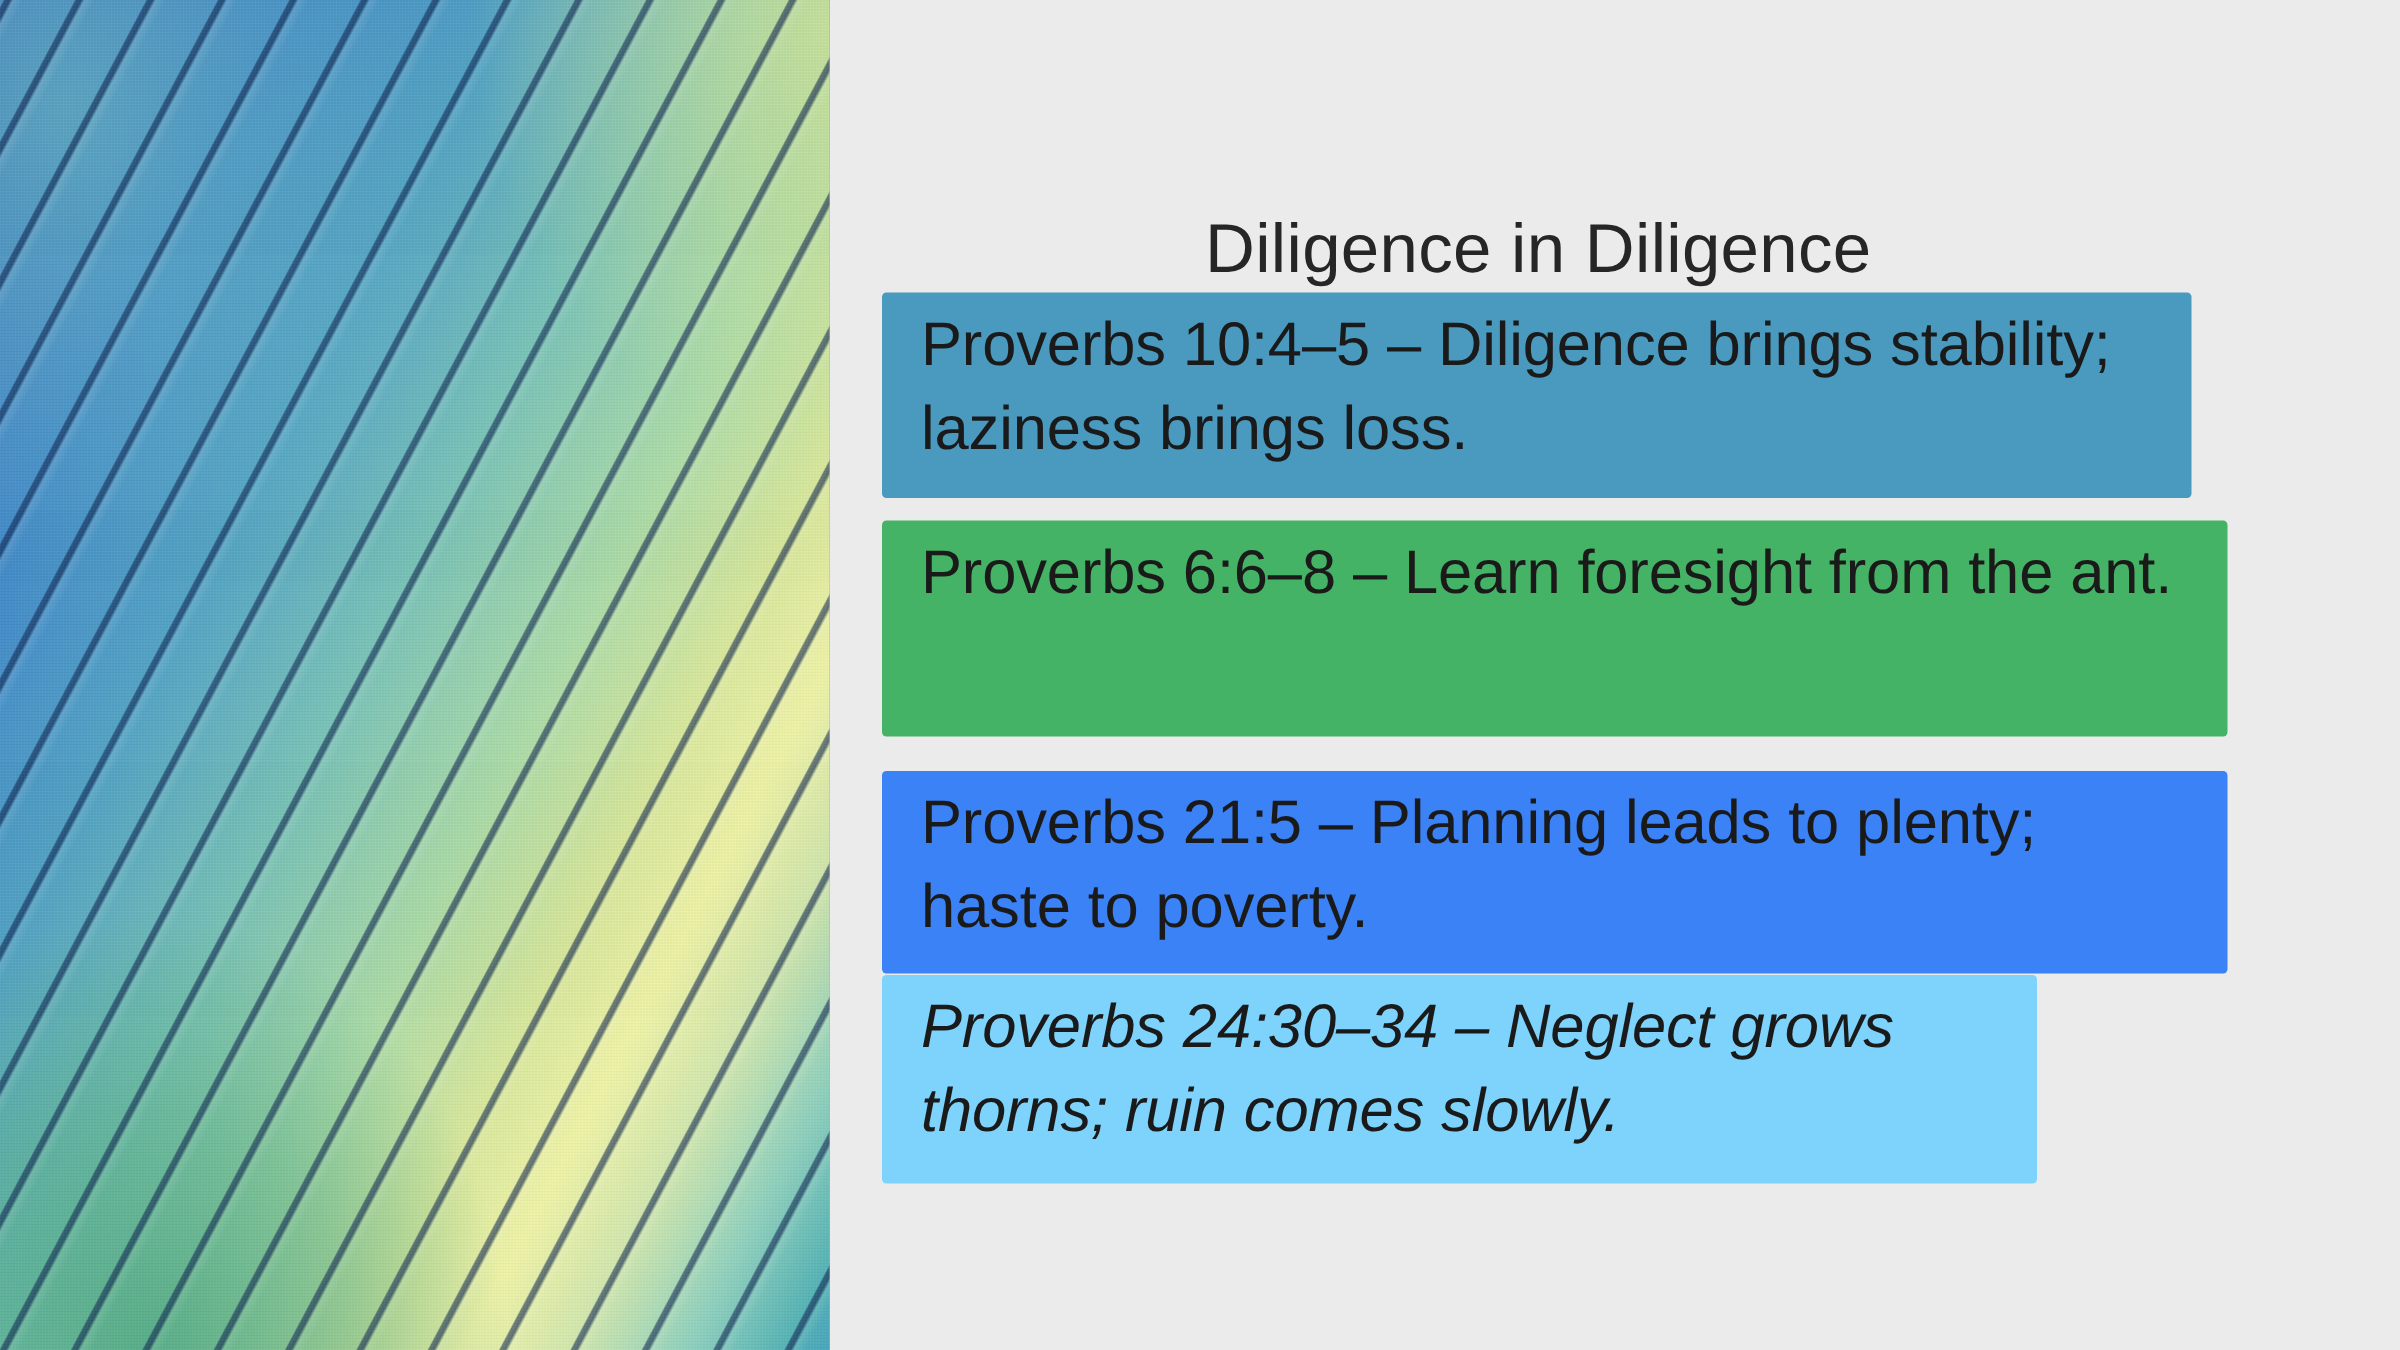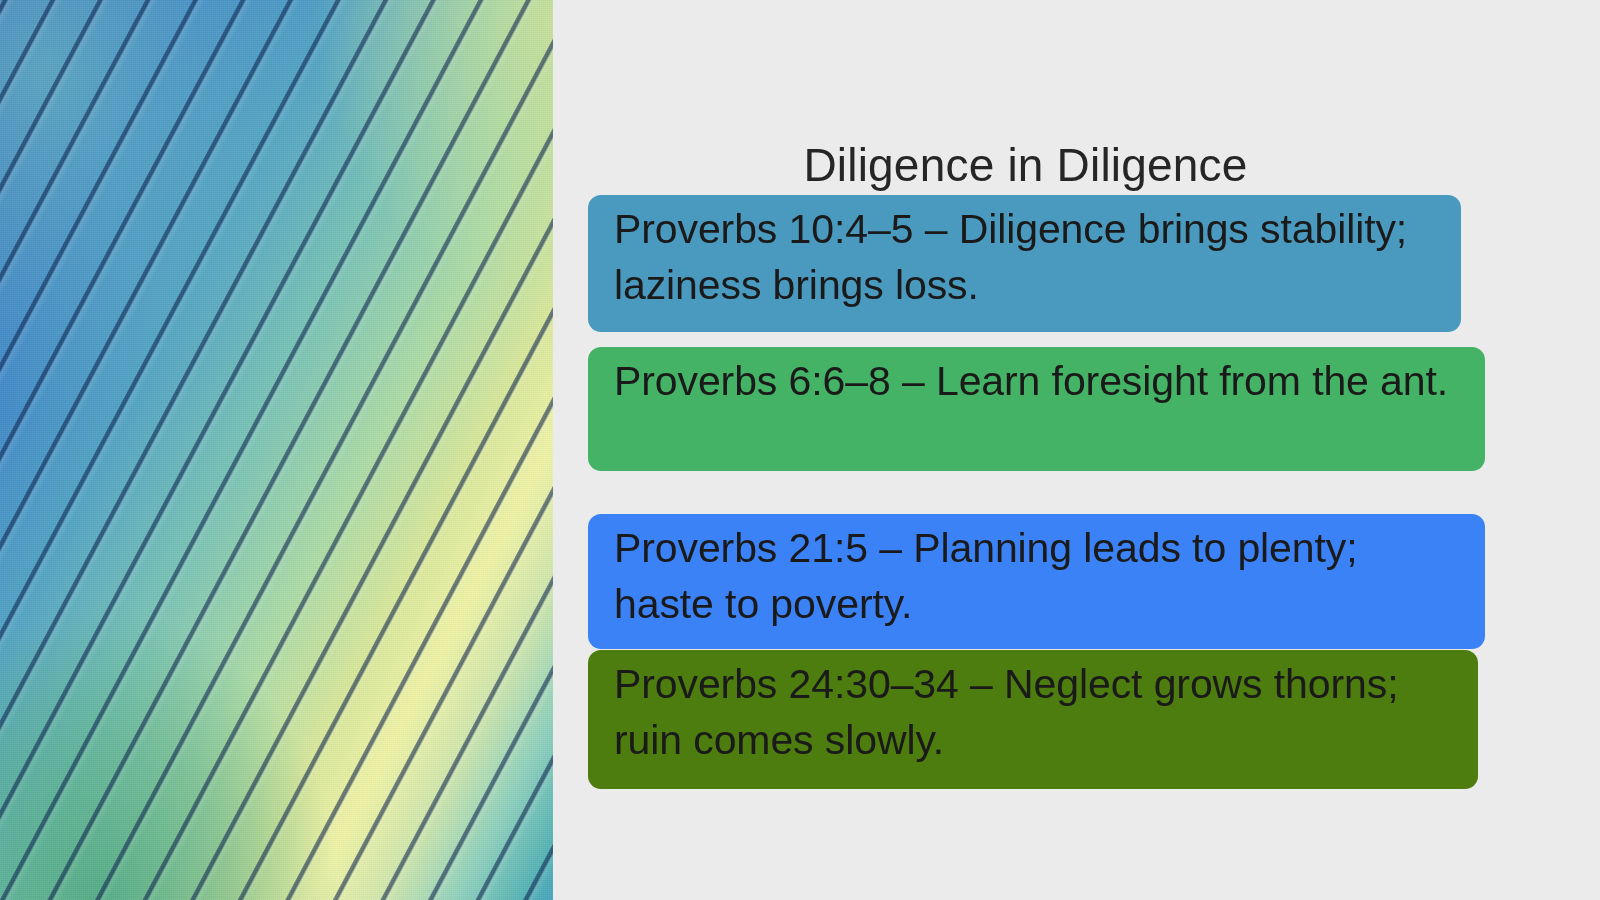--- a/index.html
+++ b/index.html
@@ -115,35 +115,35 @@
 
   .box-stack {
     position: absolute;
     left: 35px;
     top: 195px;
     width: 900px;
   }
 
   .prov-box {
     position: absolute;
-    border-radius: 13px;
+    border-radius: 3px;
     box-sizing: border-box;
     padding: 6px 26px 10px 26px;
     color: #1a1a1a;
     font-size: 41px;
     line-height: 1.37;
     font-weight: 400;
     letter-spacing: -0.1px;
     display: block;
   }
 
   .box-0 { left: 0px;  top: 0px;   width: 873px; height: 137px; background: #4a9ac0; }
-  .box-1 { left: 0px;  top: 152px; width: 897px; height: 124px; background: #45b365; }
+  .box-1 { left: 0px;  top: 152px; width: 897px; height: 144px; background: #45b365; }
   .box-2 { left: 0px;  top: 319px; width: 897px; height: 135px; background: #3b82f6; }
-  .box-3 { left: 0px;  top: 455px; width: 890px; height: 139px; background: #4d7c0f; }
+  .box-3 { left: 0px;  top: 455px; width: 770px; height: 139px; background: #7dd3fc; font-style: italic; }
 </style>
 </head>
 <body>
 
 <div class="slide">
 
   <div class="image-panel">
     <div class="img-gradient"></div>
     <div class="img-tint"></div>
     <div class="img-stripes"></div>

